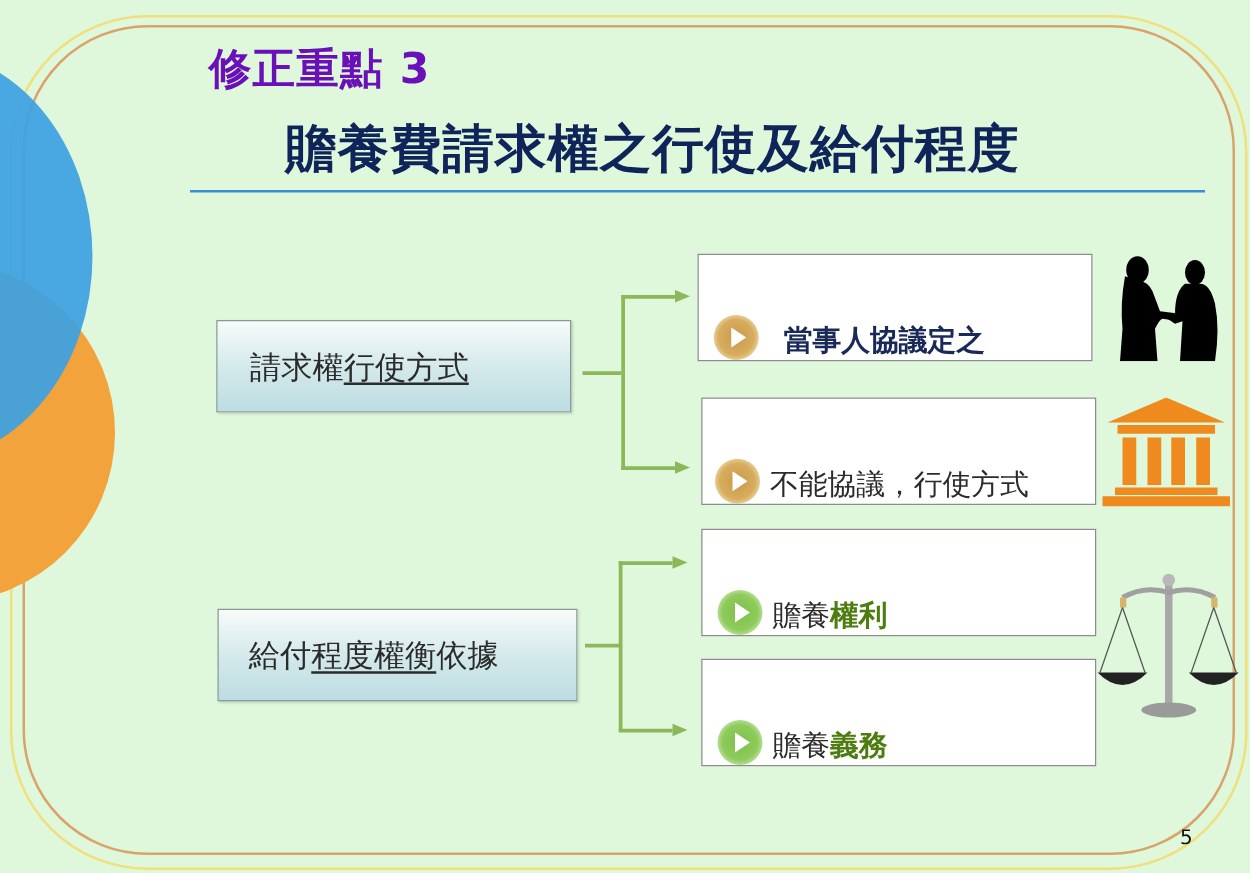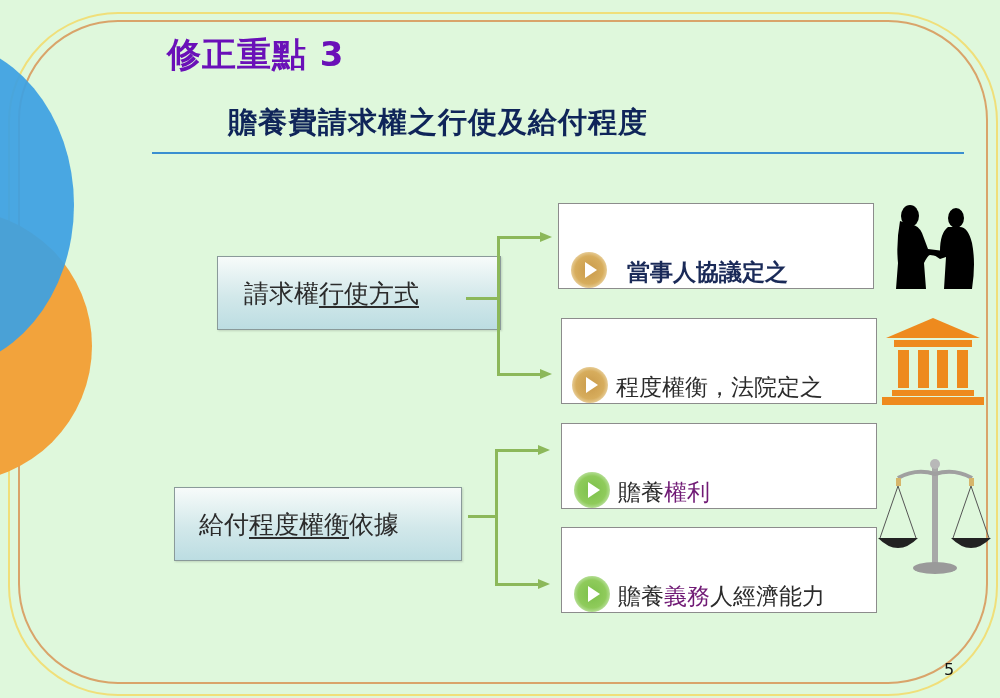--- a/index.html
+++ b/index.html
@@ -10,42 +10,42 @@
   }
   .frame { position:absolute; border-style:solid; border-radius:110px; pointer-events:none; }
   .frame-outer { left:8px; top:12px; width:986px; height:680px; border-width:2px; border-color:#f0df7a; }
   .frame-inner { left:18px; top:20px; width:966px; height:660px; border-width:2px; border-color:#d9a46a; border-radius:100px; }
 
   .circle { position:absolute; border-radius:50%; }
   .circle-orange { left:-180px; top:210px; width:272px; height:272px; background:#f2a33c; }
   .circle-blue { left:-200px; top:40px; width:274px; height:330px; background:rgba(61,160,226,0.93); }
 
   .subtitle { position:absolute; left:167px; top:32px; font-size:34px; font-weight:bold; color:#6a10b8; letter-spacing:1px; }
-  .title { position:absolute; left:228px; top:103px; font-size:29px; font-weight:bold; color:#0f2559; letter-spacing:1px; white-space:nowrap; }
+  .title { position:absolute; left:228px; top:92px; font-size:41px; font-weight:bold; color:#0f2559; letter-spacing:1px; white-space:nowrap; }
   .title-rule { position:absolute; left:152px; top:152px; width:812px; height:2px; background:#3a8fd0; }
 
   .src-box {
     position:absolute; border:1px solid #8a9a9a;
     background:linear-gradient(to bottom,#f7fbfa 0%,#d2e8ea 55%,#bcdde2 100%);
     box-shadow:1px 1px 2px rgba(0,0,0,0.15);
     font-size:25px; color:#2b2b2b; display:flex; align-items:center;
   }
   .src-box .u { text-decoration:underline; text-underline-offset:4px; }
-  .src-1 { left:173px; top:256px; width:284px; height:74px; padding-left:26px; box-sizing:border-box;margin-left:44px; }
+  .src-1 { left:173px; top:256px; width:284px; height:74px; padding-left:26px; box-sizing:border-box; }
   .src-2 { left:174px; top:487px; width:288px; height:74px; padding-left:24px; box-sizing:border-box; }
 
   .dst-box {
     position:absolute; background:#ffffff; border:1px solid #8c8c8c;
     display:flex; align-items:flex-end; font-size:23px; color:#2b2b2b; box-sizing:border-box;
   }
   .dst-1 { left:558px; top:203px; width:316px; height:86px; padding-left:12px; color:#1a2a58; font-weight:bold; }
   .dst-2 { left:561px; top:318px; width:316px; height:86px; padding-left:10px; }
   .dst-3 { left:561px; top:423px; width:316px; height:86px; padding-left:12px; }
   .dst-4 { left:561px; top:527px; width:316px; height:86px; padding-left:12px; }
-  .red { color:#701a75; font-weight:normal; }
+  .red { color:#4d7c0f; font-weight:bold; }
 
   .play { width:36px; height:36px; border-radius:50%; position:relative; flex:0 0 36px; margin-right:8px; }
   .play-gold { background:radial-gradient(circle,#c99a4a 0%,#d7ad5d 55%,#ead3a2 75%,#f4e6c6 100%); }
   .play-green { background:radial-gradient(circle,#7cc04a 0%,#8fcb5b 55%,#bde2a2 75%,#dff0d0 100%); }
   .play::after { content:""; position:absolute; left:14px; top:10px; border-left:12px solid #fff; border-top:8px solid transparent; border-bottom:8px solid transparent; }
   .dst-1 .play { margin-right:20px; }
 
   .conn { position:absolute; background:#8cb85a; }
   .arrowhead { position:absolute; width:0; height:0; border-left:12px solid #8cb85a; border-top:5px solid transparent; border-bottom:5px solid transparent; }
 
@@ -76,21 +76,21 @@
 <div class="arrowhead" style="left:540px;top:232px;"></div>
 <div class="conn" style="left:497px;top:373px;width:43px;height:3px;"></div>
 <div class="arrowhead" style="left:540px;top:369px;"></div>
 
 <div class="dst-box dst-1">
   <span class="play play-gold"></span>
   <span>當事人協議定之</span>
 </div>
 <div class="dst-box dst-2">
   <span class="play play-gold"></span>
-  <span>程度權衡，法院定之</span>
+  <span>不能協議，行使方式</span>
 </div>
 
 <svg class="icon-box" style="left:888px;top:203px;" width="90" height="86" viewBox="0 0 90 86">
   <g fill="#000">
     <ellipse cx="22" cy="13" rx="9" ry="11"></ellipse>
     <path d="M12 18 Q8 40 10 60 L8 86 L38 86 L36 60 Q40 52 42 52 L56 54 L56 48 L40 46 L34 30 Q30 22 24 22 Z"></path>
     <ellipse cx="68" cy="15" rx="8" ry="10"></ellipse>
     <path d="M60 24 Q52 30 52 48 L46 52 L52 56 L58 54 L56 86 L84 86 Q88 60 84 40 Q80 24 72 24 Z"></path>
   </g>
 </svg>
@@ -123,21 +123,20 @@
 
 <div class="dst-box dst-3">
   <span class="play play-green"></span>
   <span>贍養</span>
     <span class="red">權利</span>
 </div>
 <div class="dst-box dst-4">
   <span class="play play-green"></span>
   <span>贍養</span>
     <span class="red">義務</span>
-    <span>人經濟能力</span>
 </div>
 
 <svg class="icon-box" style="left:876px;top:456px;" width="116" height="124" viewBox="0 0 116 124">
   <rect x="56" y="8" width="6" height="100" fill="#a8a8a8"></rect>
   <circle cx="59" cy="8" r="5" fill="#b8b8b8"></circle>
   <path d="M22 22 Q40 12 59 18 Q78 12 96 22" stroke="#a0a0a0" stroke-width="4" fill="none"></path>
   <rect x="20" y="22" width="5" height="8" fill="#d6b56a"></rect>
   <rect x="93" y="22" width="5" height="8" fill="#d6b56a"></rect>
   <line x1="22" y1="30" x2="4" y2="82" stroke="#555" stroke-width="1"></line>
   <line x1="22" y1="30" x2="40" y2="82" stroke="#555" stroke-width="1"></line>

